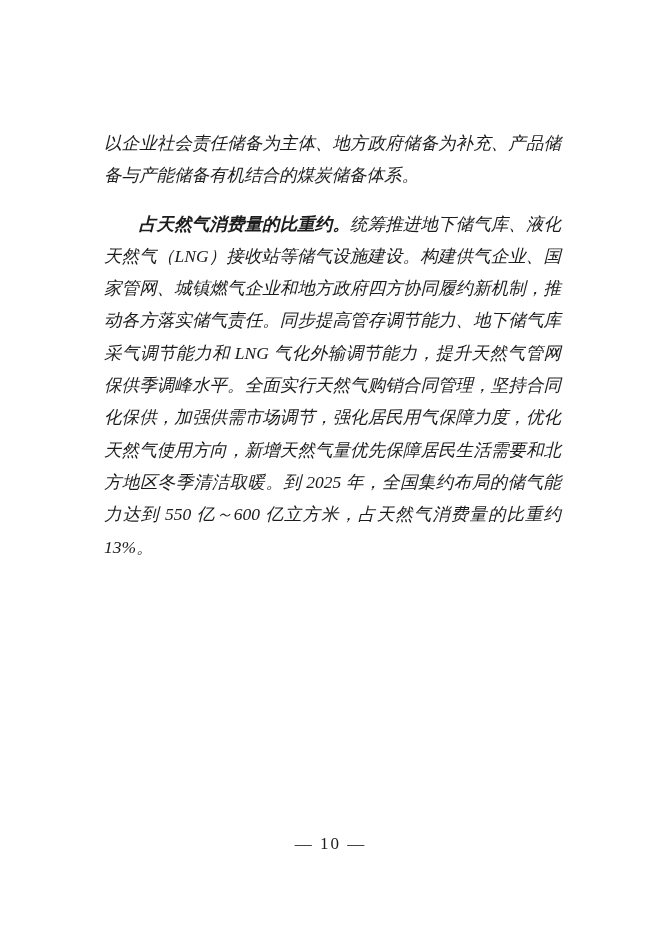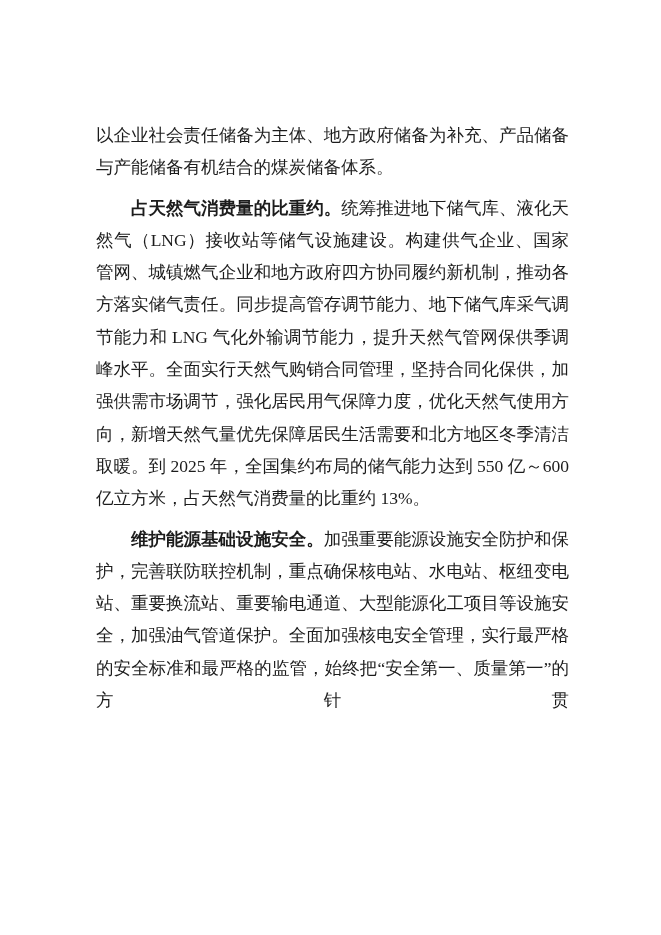--- a/index.html
+++ b/index.html
@@ -21,22 +21,23 @@
     left: 88px;
     top: 111px;
     width: 489px;
     font-size: 17.5px;
     line-height: 32.3px;
     text-align: justify;
     text-justify: inter-ideograph;
     text-justify: inter-character;
   }
   .para {
-    margin: 8px;
+    margin: 16px;
     padding: 0;
+    font-style: italic;
   }
   .para.indented {
     text-indent: 2em;
   }
   
   .para.continues {
     text-align-last: justify;
   }
   .lead {
     font-weight: 700;
@@ -56,17 +57,17 @@
 <body>
 
 <div class="page">
   <div class="text-block">
 
     <p class="para"><span>以企业社会责任储备为主体、地方政府储备为补充、产品储备与产能储备有机结合的煤炭储备体系。</span></p>
 
 
     <p class="para indented"><span class="lead">占天然气消费量的比重约。</span><span>统筹推进地下储气库、液化天然气（LNG）接收站等储气设施建设。构建供气企业、国家管网、城镇燃气企业和地方政府四方协同履约新机制，推动各方落实储气责任。同步提高管存调节能力、地下储气库采气调节能力和 LNG 气化外输调节能力，提升天然气管网保供季调峰水平。全面实行天然气购销合同管理，坚持合同化保供，加强供需市场调节，强化居民用气保障力度，优化天然气使用方向，新增天然气量优先保障居民生活需要和北方地区冬季清洁取暖。到 2025 年，全国集约布局的储气能力达到 550 亿～600 亿立方米，占天然气消费量的比重约 13%。</span></p>
 
-    <p class="para indented continues"><span class="lead">维护能源基础设施安全。</span><span>加强重要能源设施安全防护和保护，完善联防联控机制，重点确保核电站、水电站、枢纽变电站、重要换流站、重要输电通道、大型能源化工项目等设施安全，加强油气管道保护。全面加强核电安全管理，实行最严格的安全标准和最严格的监管，始终把“安全第一、质量第一”的方针贯</span></p>
 
   </div>
 
+  <div class="page-number">— 10 —</div>
 </div>
 
 </body></html>

